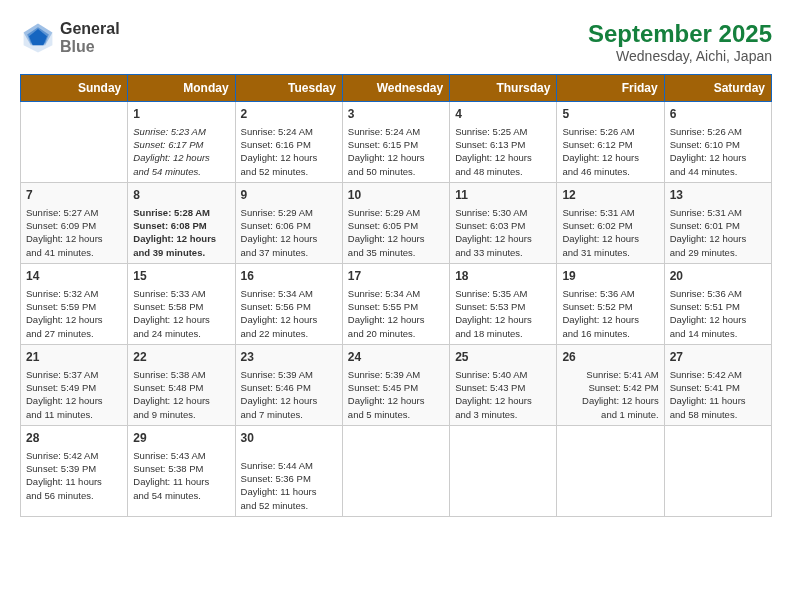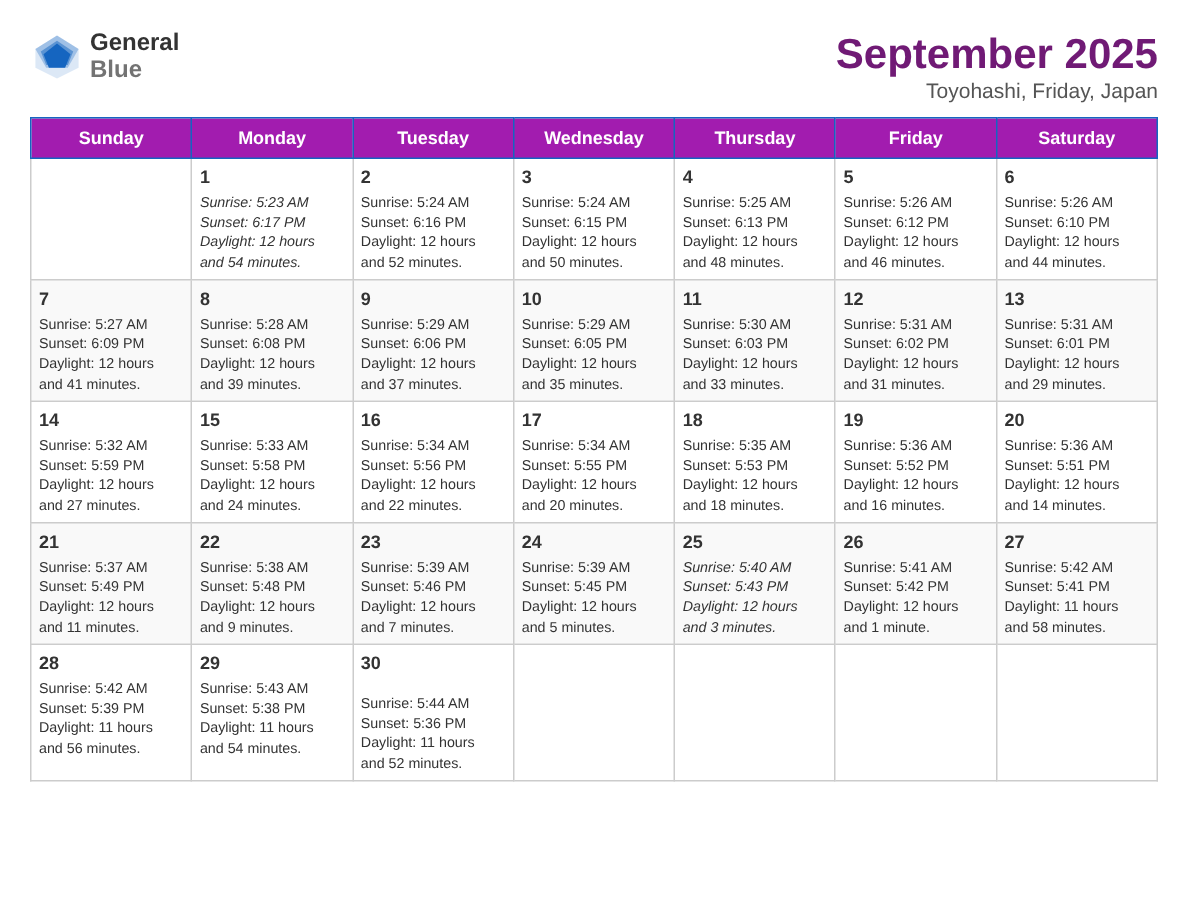--- a/index.html
+++ b/index.html
@@ -29,38 +29,38 @@
     .logo-text .general { color: #333; }
     .logo-text .blue { color: #737373; }
     .logo-icon {
       width: 36px;
       height: 36px;
     }
     .title-block {
       text-align: right;
     }
     .month-title {
-      font-size: 28px;
+      font-size: 24px;
       font-weight: bold;
-      color: #701a75;
+      color: #15803d;
     }
     .location {
       font-size: 14px;
       color: #555;
     }
     table {
       width: 100%;
       border-collapse: collapse;
       font-size: 10px;
     }
     thead tr th {
-      background-color: #a21caf;
+      background-color: #a16207;
       color: #fff;
-      padding: 6px 18px;
-      text-align: center;
+      padding: 6px 6px;
+      text-align: right;
       font-size: 12px;
       font-weight: bold;
       border: 1px solid #1565C0;
     }
     tbody tr td {
       border: 1px solid #ccc;
       padding: 4px 5px;
       vertical-align: top;
       width: calc(100% / 7);
       height: 80px;
@@ -96,21 +96,21 @@
       <polygon points="20,10 30,18 26,28 14,28 10,18" fill="#1565C0"></polygon>
       <text x="20" y="24" text-anchor="middle" fill="white" font-size="10" font-weight="bold"></text>
     </svg>
     <div class="logo-text">
       <span class="general">General</span><br>
       <span class="blue">Blue</span>
     </div>
   </div>
   <div class="title-block">
     <div class="month-title">September 2025</div>
-    <div class="location">Toyohashi, Friday, Japan</div>
+    <div class="location">Wednesday, Aichi, Japan</div>
   </div>
 </div>
 
 <table>
   <thead>
     <tr>
     <th>Sunday</th>
         <th>Monday</th>
         <th>Tuesday</th>
         <th>Wednesday</th>
@@ -168,21 +168,21 @@
       <tr>
         <td>
           <span class="day-num">7</span>
           <div class="cell-info" style="white-space: pre-line;">Sunrise: 5:27 AM
 Sunset: 6:09 PM
 Daylight: 12 hours
 and 41 minutes.</div>
         </td>
         <td>
           <span class="day-num">8</span>
-          <div class="cell-info" style="white-space: pre-line;">Sunrise: 5:28 AM
+          <div class="cell-info" style="white-space: pre-line; font-weight: bold;">Sunrise: 5:28 AM
 Sunset: 6:08 PM
 Daylight: 12 hours
 and 39 minutes.</div>
         </td>
         <td>
           <span class="day-num">9</span>
           <div class="cell-info" style="white-space: pre-line;">Sunrise: 5:29 AM
 Sunset: 6:06 PM
 Daylight: 12 hours
 and 37 minutes.</div>
@@ -291,28 +291,28 @@
         </td>
         <td>
           <span class="day-num">24</span>
           <div class="cell-info" style="white-space: pre-line;">Sunrise: 5:39 AM
 Sunset: 5:45 PM
 Daylight: 12 hours
 and 5 minutes.</div>
         </td>
         <td>
           <span class="day-num">25</span>
-          <div class="cell-info" style="white-space: pre-line; font-style: italic;">Sunrise: 5:40 AM
+          <div class="cell-info" style="white-space: pre-line;">Sunrise: 5:40 AM
 Sunset: 5:43 PM
 Daylight: 12 hours
 and 3 minutes.</div>
         </td>
         <td>
           <span class="day-num">26</span>
-          <div class="cell-info" style="white-space: pre-line;">Sunrise: 5:41 AM
+          <div class="cell-info" style="white-space: pre-line; text-align: right;">Sunrise: 5:41 AM
 Sunset: 5:42 PM
 Daylight: 12 hours
 and 1 minute.</div>
         </td>
         <td>
           <span class="day-num">27</span>
           <div class="cell-info" style="white-space: pre-line;">Sunrise: 5:42 AM
 Sunset: 5:41 PM
 Daylight: 11 hours
 and 58 minutes.</div>

